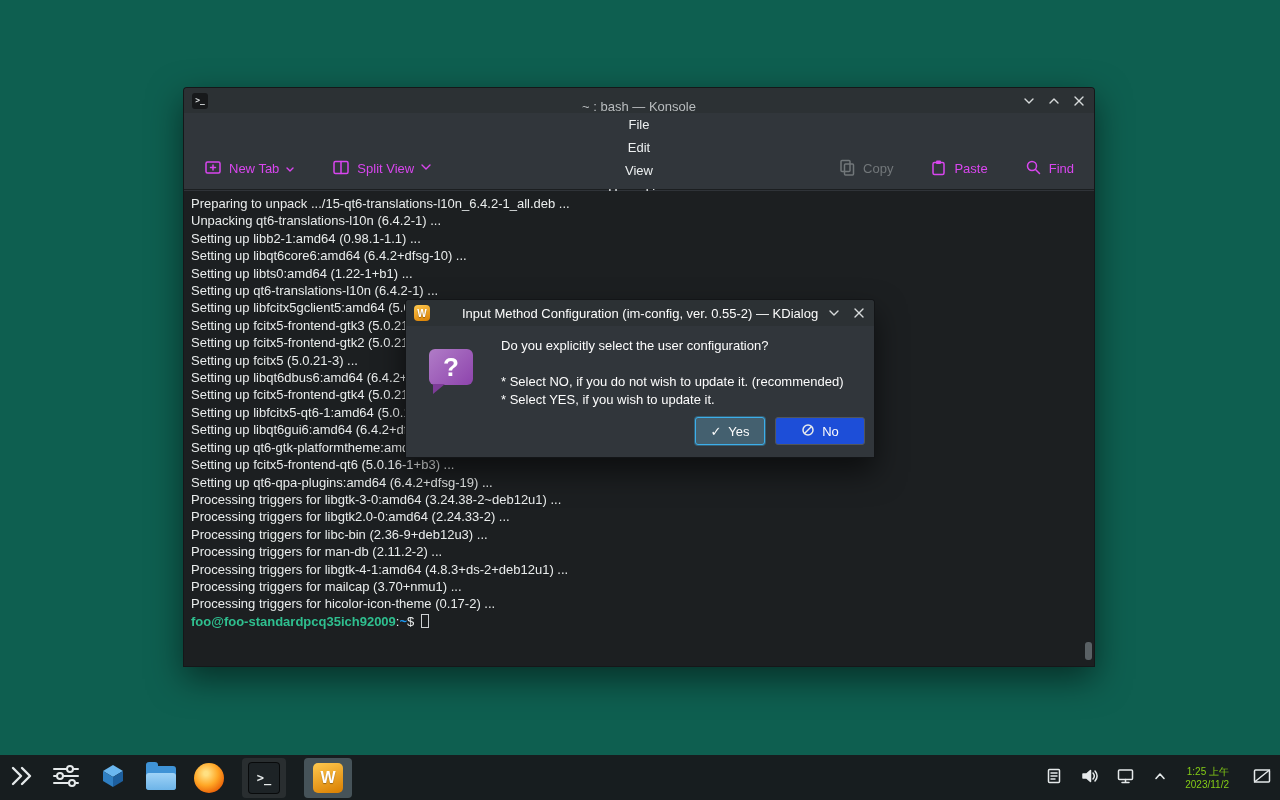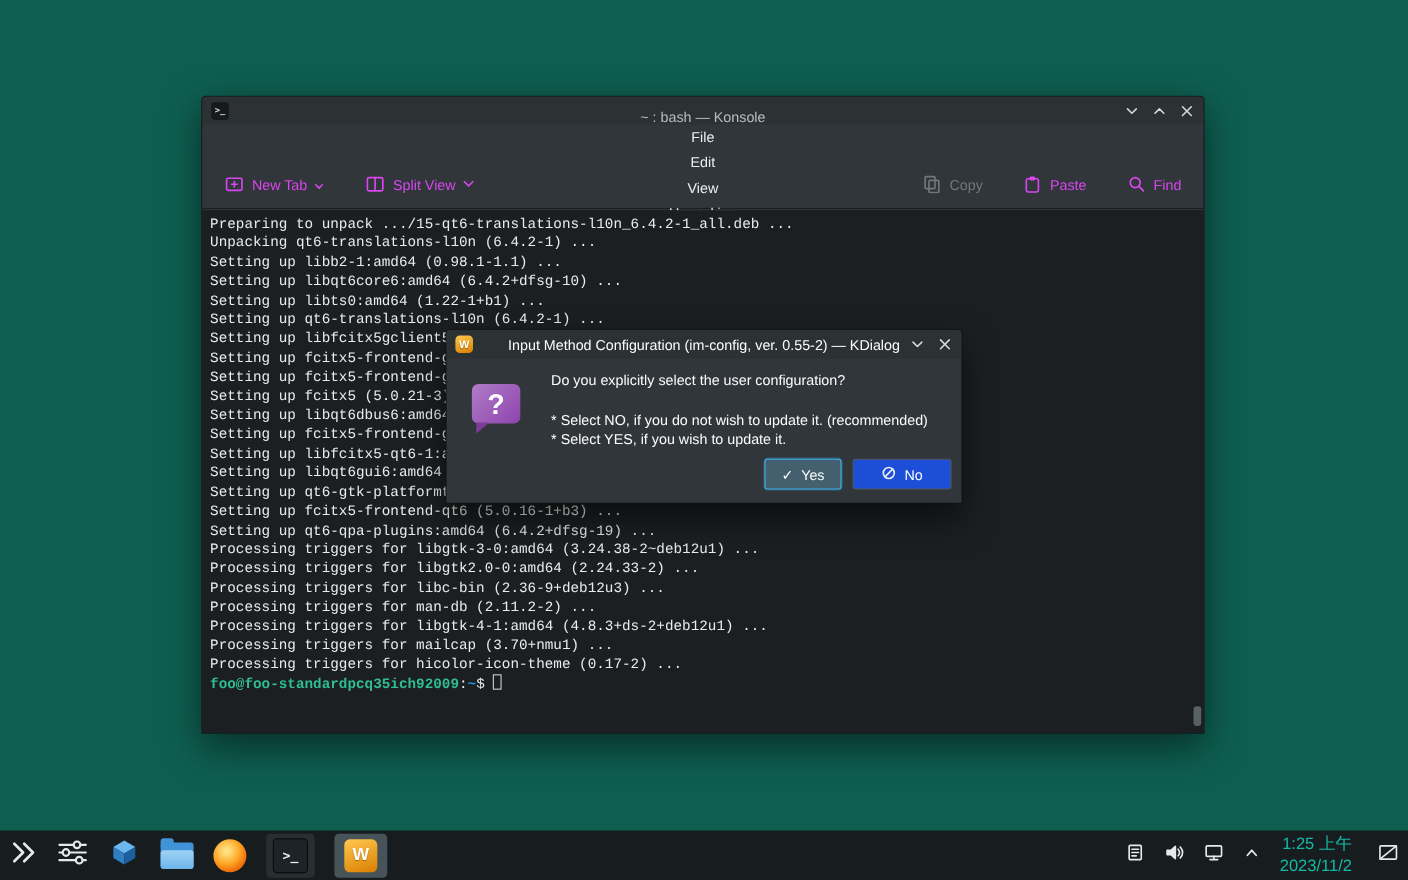--- a/index.html
+++ b/index.html
@@ -48,21 +48,21 @@
   .tool-btn { display: flex; align-items: center; gap: 7px; font-size: 13px; color: #d946ef; padding: 6px 6px; border-radius: 3px; }
   .tool-btn svg { stroke: currentColor; stroke-width: 1.5; fill: none; stroke-linecap: round; stroke-linejoin: round; }
   .tool-btn.disabled { color: #72777a; }
   .tool-gap { width: 26px; }
   .chev-sm svg { stroke: currentColor; stroke-width: 1.4; fill: none; }
   .toolbar-right { margin-left: auto; display: flex; align-items: center; gap: 24px; }
 
   .terminal {
     position: absolute; left: 0; right: 0; top: 103px; bottom: 0;
     background: #1c1f21; overflow: hidden; cursor: text;
-    font-family: Liberation Mono, monospace; font-size: 13px; line-height: 17.4px;
+    font-family: Liberation Sans, sans-serif; font-size: 13px; line-height: 17.4px;
     color: #e9ecec; padding: 4px 10px 0 7px;
   }
   .tline { white-space: pre; }
   .p-user { color: #2fbf8f; font-weight: bold; }
   .p-sep, .p-sym { color: #e9ecec; }
   .p-path { color: #1d99f3; font-weight: bold; }
   .cursor {
     display: inline-block; width: 8px; height: 14px;
     border: 1px solid #cdd0d2; margin-left: 7px; vertical-align: -2px;
   }
@@ -149,21 +149,21 @@
   .folder-icon .front {
     position: absolute; left: 0; right: 0; bottom: 0; height: 17px;
     background: linear-gradient(180deg, #9fd3f7, #6db4e8); border-radius: 3px;
   }
   .firefox-icon {
     width: 30px; height: 30px; border-radius: 50%;
     background: radial-gradient(circle at 40% 35%, #ffe082 8%, #ffa726 45%, #e65100 85%);
     cursor: pointer;
   }
   .tray { display: flex; align-items: center; gap: 17px; margin-left: auto; }
-  .clock { text-align: right; font-size: 15px; line-height: 1.3; color: #14b8a6; cursor: default; white-space: nowrap; }
+  .clock { text-align: right; font-size: 10px; line-height: 1.3; color: #84cc16; cursor: default; white-space: nowrap; }
   .spacer { flex: 1; }
 </style>
 </head>
 <body>
 
 <div class="window">
   <div class="titlebar">
     <div class="tb-appicon">
         <span>&gt;_</span>
       </div>

